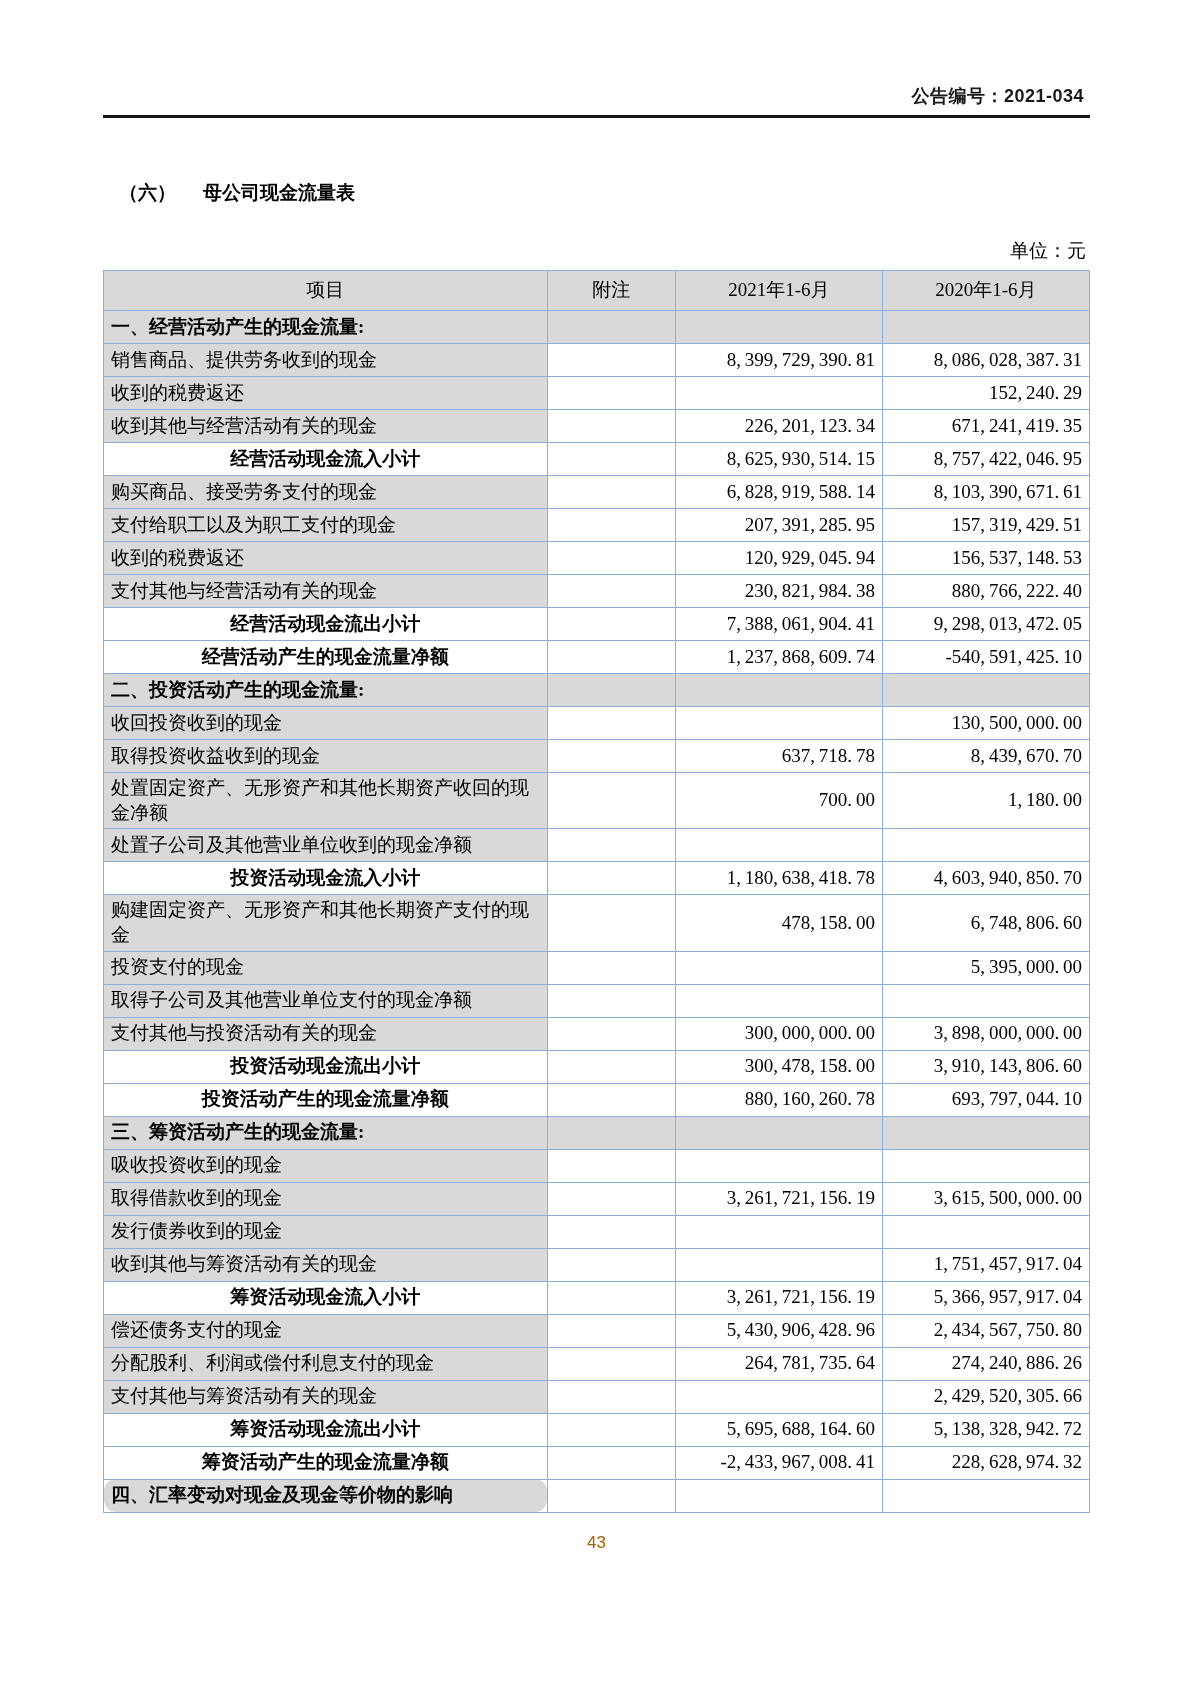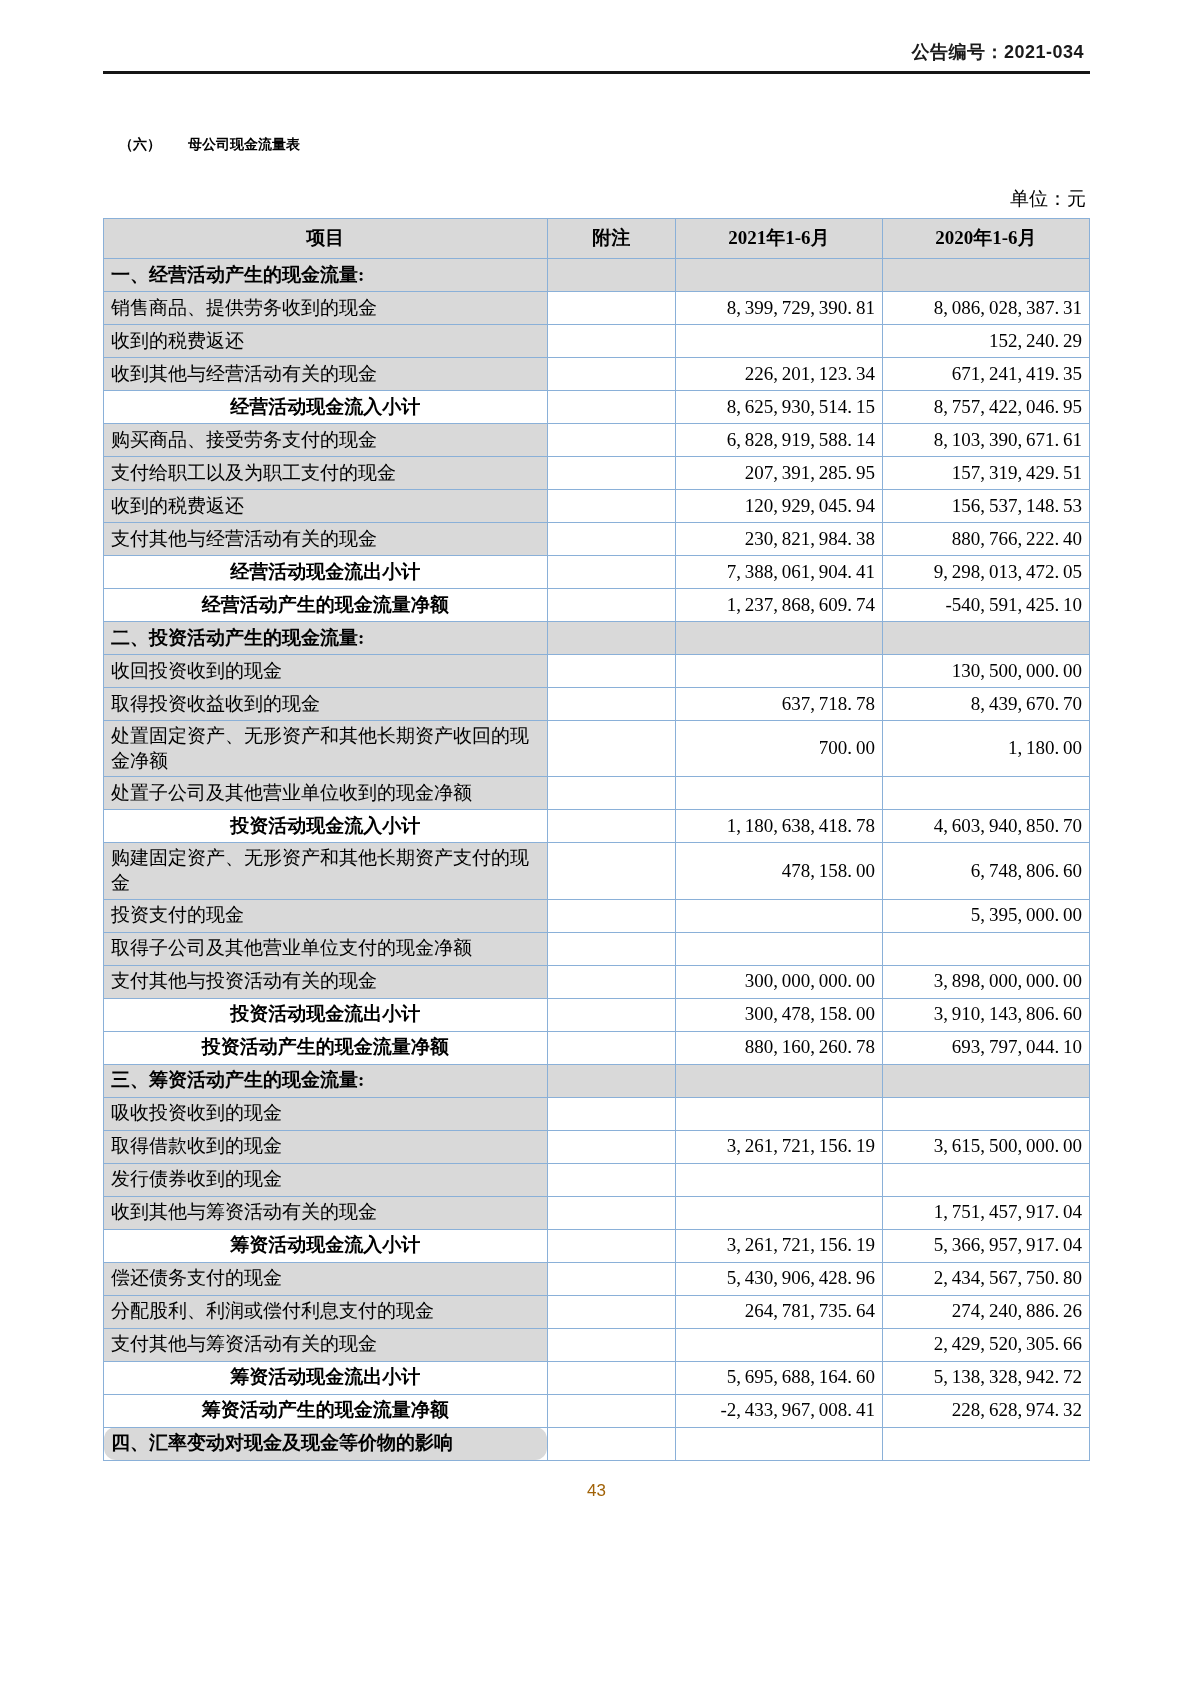--- a/index.html
+++ b/index.html
@@ -7,46 +7,46 @@
     --cell-fill:#d9d9d9;
     --ink:#111111;
   }
   *{box-sizing:border-box;}
   html,body{margin:0;padding:0;}
   body{
     width:1200px;height:1697px;background:#ffffff;color:#000;
     font-family:"Liberation Serif","DejaVu Serif",serif;
     position:relative;overflow:hidden;
   }
-  .content{margin-left:103px;width:987px;padding-top:40px;}
+  .content{margin-left:103px;width:987px;padding-top:84px;}
   .doc-number{
     text-align:right;font-size:18px;letter-spacing:.5px;
     font-family:"Liberation Sans","DejaVu Sans",sans-serif;
     font-weight:600;color:#1a1a1a;padding-right:6px;
   }
   .rule{border:none;border-top:3.5px solid #161616;margin:7px 0 0 0;}
   .section-heading{
-    font-size:14px;font-weight:bold;margin:62px 0 0 16px;color:#000;font-family:Liberation Serif, serif;
+    font-size:19px;font-weight:bold;margin:62px 0 0 16px;color:#000;font-family:Liberation Serif, serif;
   }
   .section-heading .prefix{margin-right:27px;}
   .unit-label{
     text-align:right;font-size:19px;margin:32px 0 6px 0;padding-right:4px;
   }
   table.cashflow{
     width:100%;border-collapse:collapse;table-layout:fixed;
   }
   table.cashflow th,
   table.cashflow td{
     border:1.5px solid var(--border-blue);
     font-size:19px;line-height:1.3;
     padding:3px 7px;vertical-align:middle;
     overflow:hidden;
   }
   table.cashflow th{
-    background:var(--cell-fill);font-weight:bold;text-align:center;height:40px;
+    background:var(--cell-fill);font-weight:normal;text-align:center;height:40px;
   }
   table.cashflow td{height:33px;}
   td.lbl{text-align:left;}
   td.num{text-align:right;white-space:nowrap;}
   td.note{text-align:center;}
   tr.item td.lbl{background:var(--cell-fill);}
   tr.section td{background:var(--cell-fill);}
   tr.section td.lbl{font-weight:bold;}
   tr.section4 td.lbl{background:var(--cell-fill);font-weight:bold;border-radius:12px;}
   tr.subtotal td.lbl{text-align:center;font-weight:bold;}

